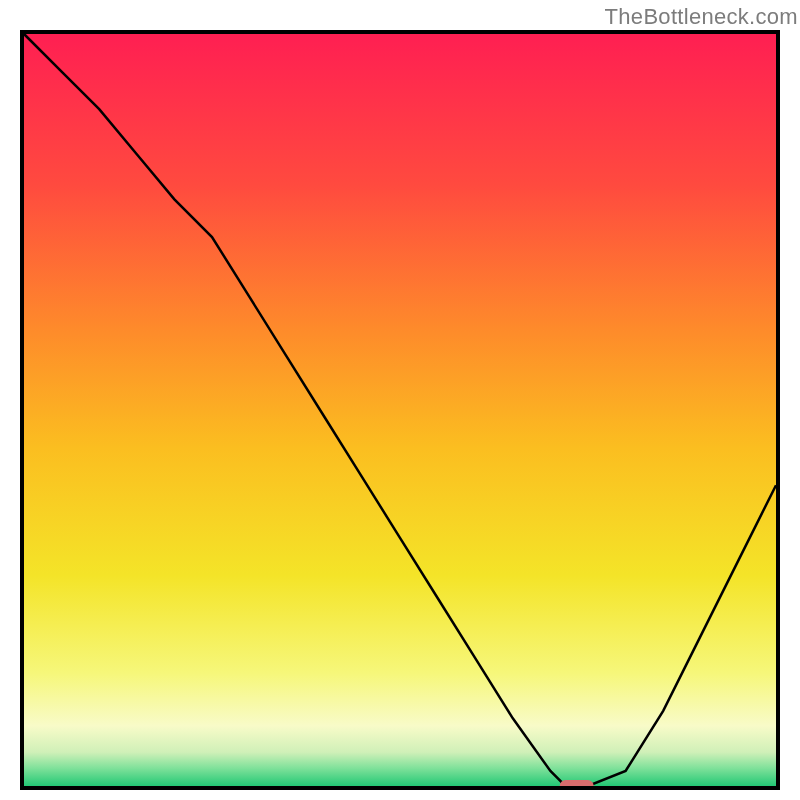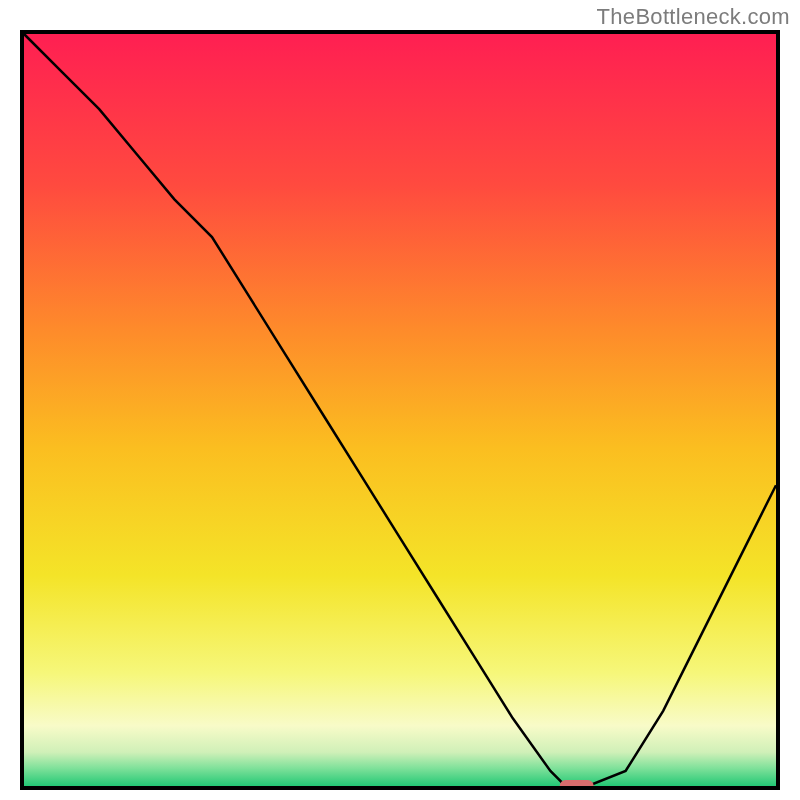--- a/index.html
+++ b/index.html
@@ -12,21 +12,21 @@
   }
   .frame {
     position: relative;
     width: 800px;
     height: 800px;
     background: #fff;
   }
   .watermark {
     position: absolute;
     top: 4px;
-    right: 10px;
+    right: 2px;
     color: #7c7c7c;
     font-size: 22px;
     font-weight: 500;
     letter-spacing: 0.3px;
   }
   .plot-wrapper {
     position: absolute;
     left: 20px;
     top: 30px;
     width: 760px;

